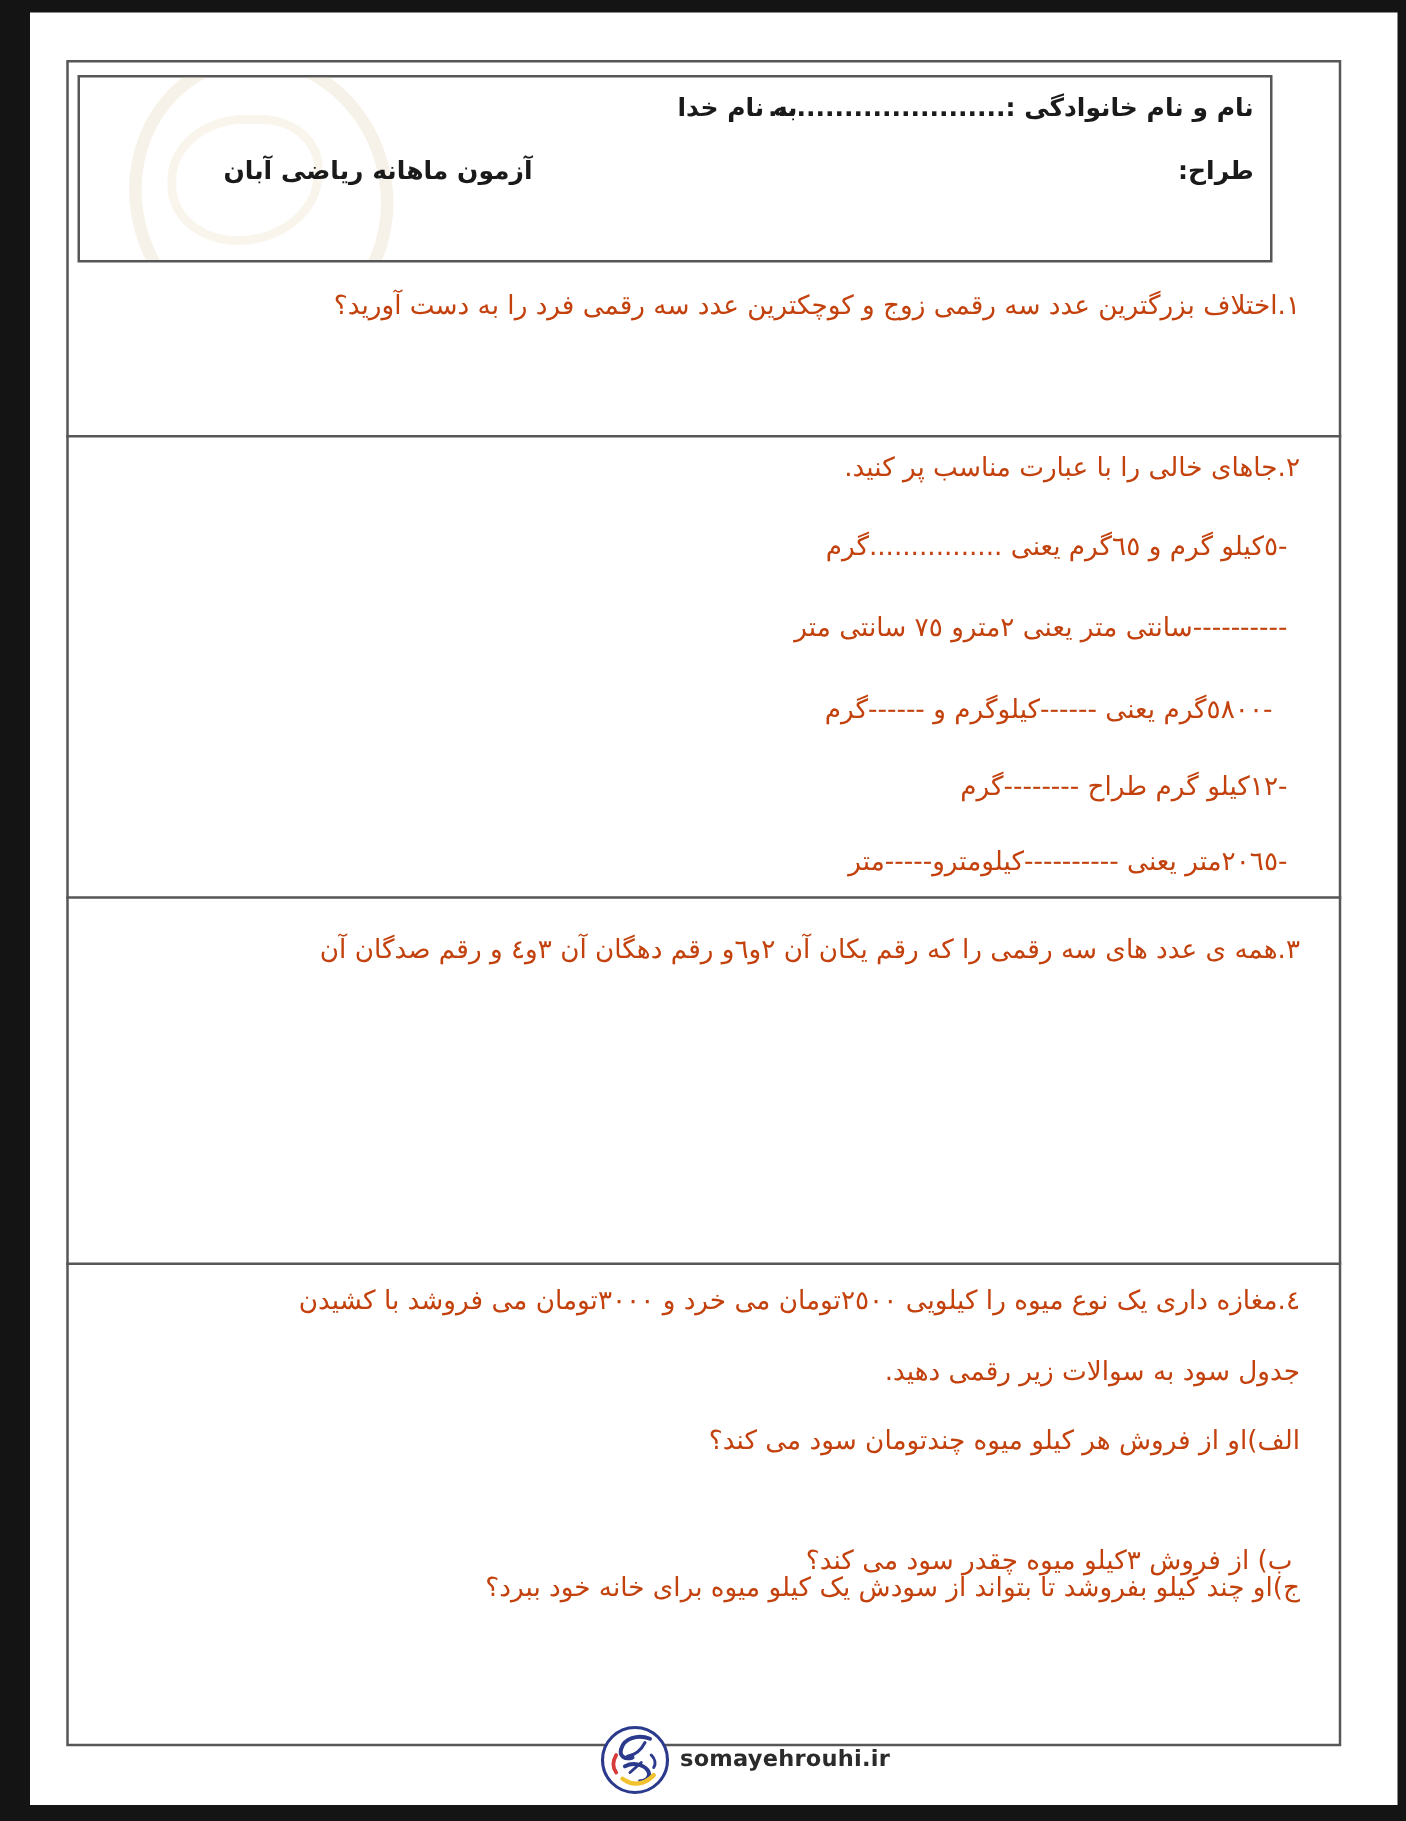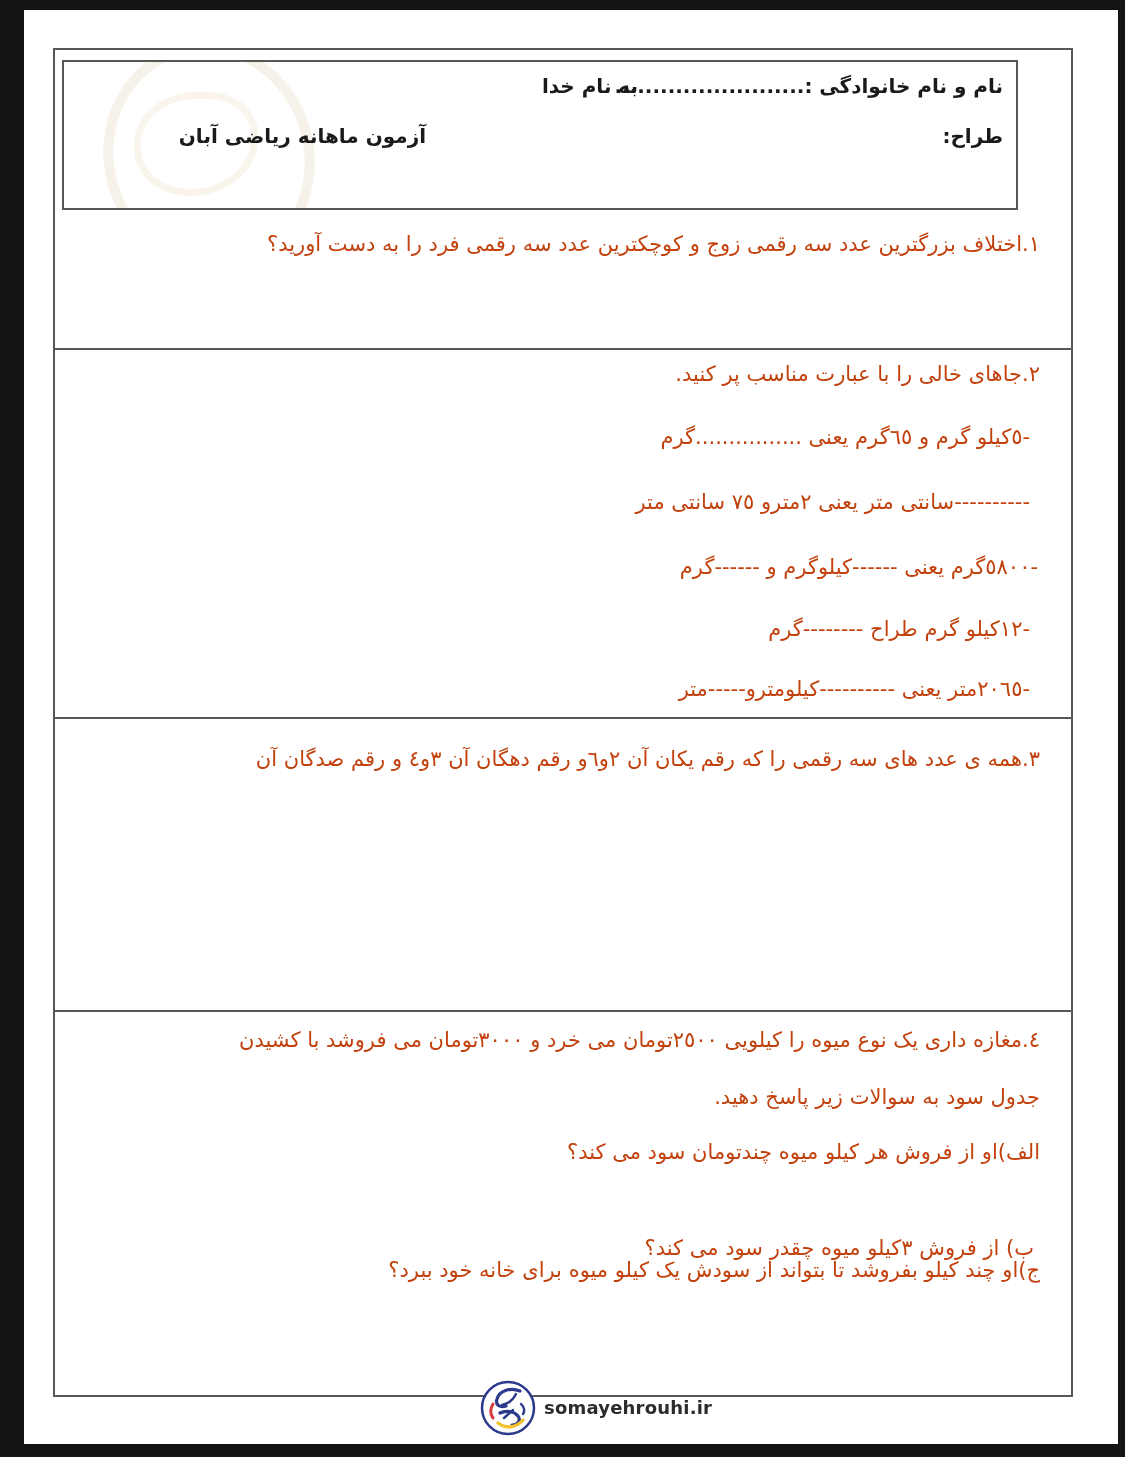--- a/index.html
+++ b/index.html
@@ -73,28 +73,28 @@
 
   <div class="divider" style="top:338px;"></div>
   <div class="divider" style="top:707px;"></div>
   <div class="divider" style="top:1000px;"></div>
 
   <div class="txt" style="top:222px;right:78px;">١.اختلاف بزرگترین عدد سه رقمی زوج و کوچکترین عدد سه رقمی فرد را به دست آورید؟</div>
 
   <div class="txt" style="top:352px;right:78px;">٢.جاهای خالی را با عبارت مناسب پر کنید.</div>
   <div class="txt" style="top:415px;right:88px;">-٥کیلو گرم و ٦٥گرم یعنی ................گرم</div>
   <div class="txt" style="top:480px;right:88px;">----------سانتی متر یعنی ٢مترو ٧٥ سانتی متر</div>
-  <div class="txt" style="top:545px;right:80px;">-٥٨٠٠گرم یعنی ------کیلوگرم و ------گرم</div>
+  <div class="txt" style="top:545px;right:100px;">-٥٨٠٠گرم یعنی ------کیلوگرم و ------گرم</div>
   <div class="txt" style="top:607px;right:88px;">-١٢کیلو گرم طراح --------گرم</div>
   <div class="txt" style="top:667px;right:88px;">-٢٠٦٥متر یعنی ----------کیلومترو-----متر</div>
 
   <div class="txt" style="top:725px;right:78px;margin-top:12px;">٣.همه ی عدد های سه رقمی را که رقم یکان آن ٢و٦و رقم دهگان آن ٣و٤ و رقم صدگان آن</div>
 
   <div class="txt" style="top:1018px;right:78px;">٤.مغازه داری یک نوع میوه را کیلویی ٢٥٠٠تومان می خرد و ٣٠٠٠تومان می فروشد با کشیدن</div>
-  <div class="txt" style="top:1075px;right:78px;">جدول سود به سوالات زیر پاسخ دهید.</div>
+  <div class="txt" style="top:1075px;right:78px;">جدول سود به سوالات زیر رقمی دهید.</div>
   <div class="txt" style="top:1130px;right:78px;">الف)او از فروش هر کیلو میوه چندتومان سود می کند؟</div>
   <div class="txt" style="top:1226px;right:84px;margin-left:44px;">ب) از فروش ٣کیلو میوه چقدر سود می کند؟</div>
   <div class="txt" style="top:1248px;right:78px;">ج)او چند کیلو بفروشد تا بتواند از سودش یک کیلو میوه برای خانه خود ببرد؟</div>
 
   <div class="footer-logo">
     <svg width="56" height="56" viewBox="0 0 56 56">
       <circle cx="28" cy="28" r="26" fill="#ffffff" stroke="#2b3a8c" stroke-width="2.5"></circle>
       <path d="M40 11 C30 7 19 11 17 19 C15 25 20 28 26 26" fill="none" stroke="#2b3a8c" stroke-width="3.2" stroke-linecap="round"></path>
       <path d="M36 14 C33 20 28 24 22 25" fill="none" stroke="#2b3a8c" stroke-width="2.4" stroke-linecap="round"></path>
       <path d="M13 24 C10 29 10 34 13 38" fill="none" stroke="#d63a3a" stroke-width="3" stroke-linecap="round"></path>

